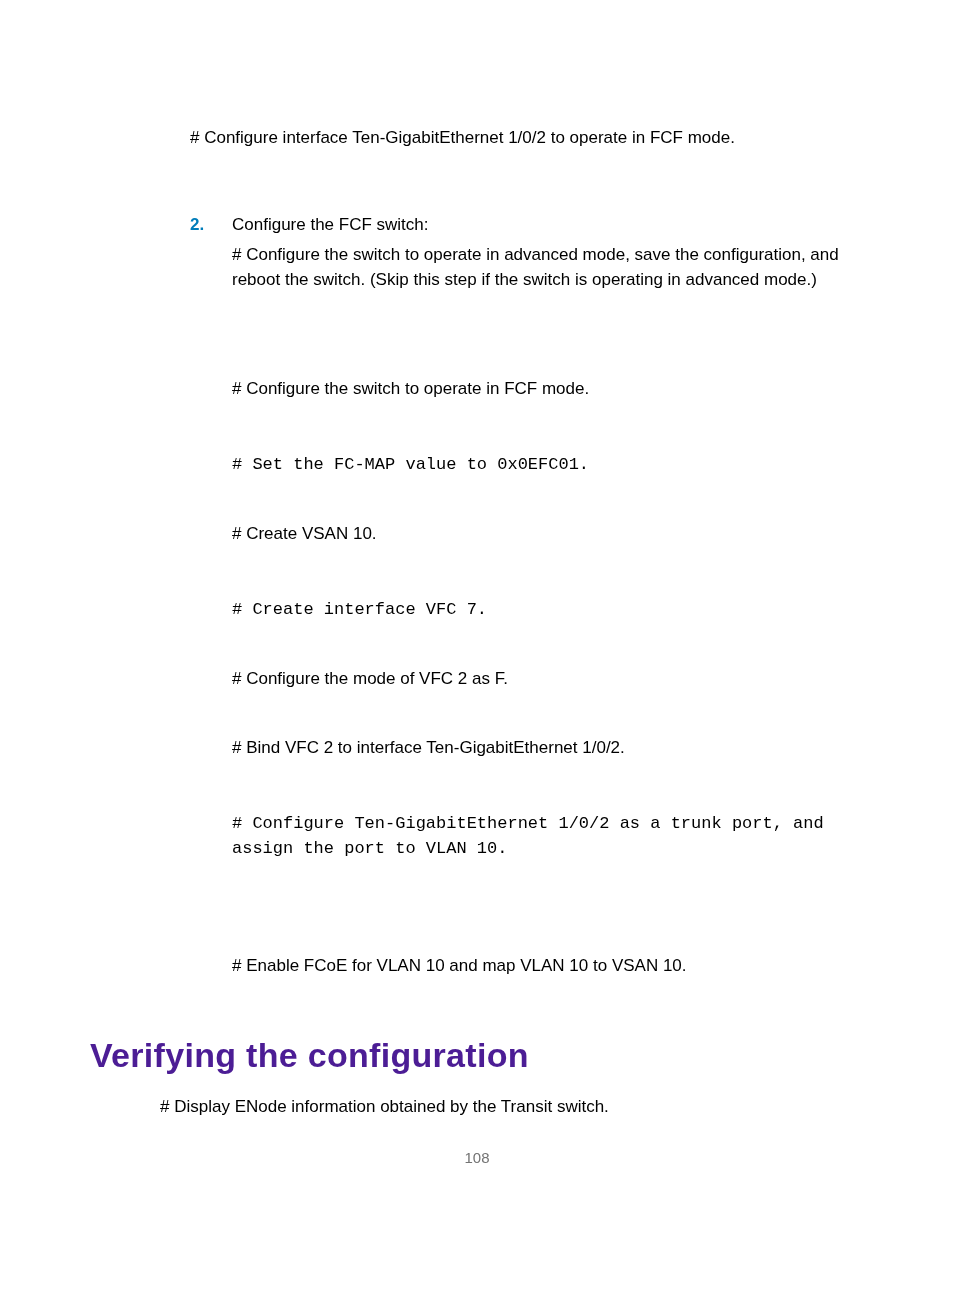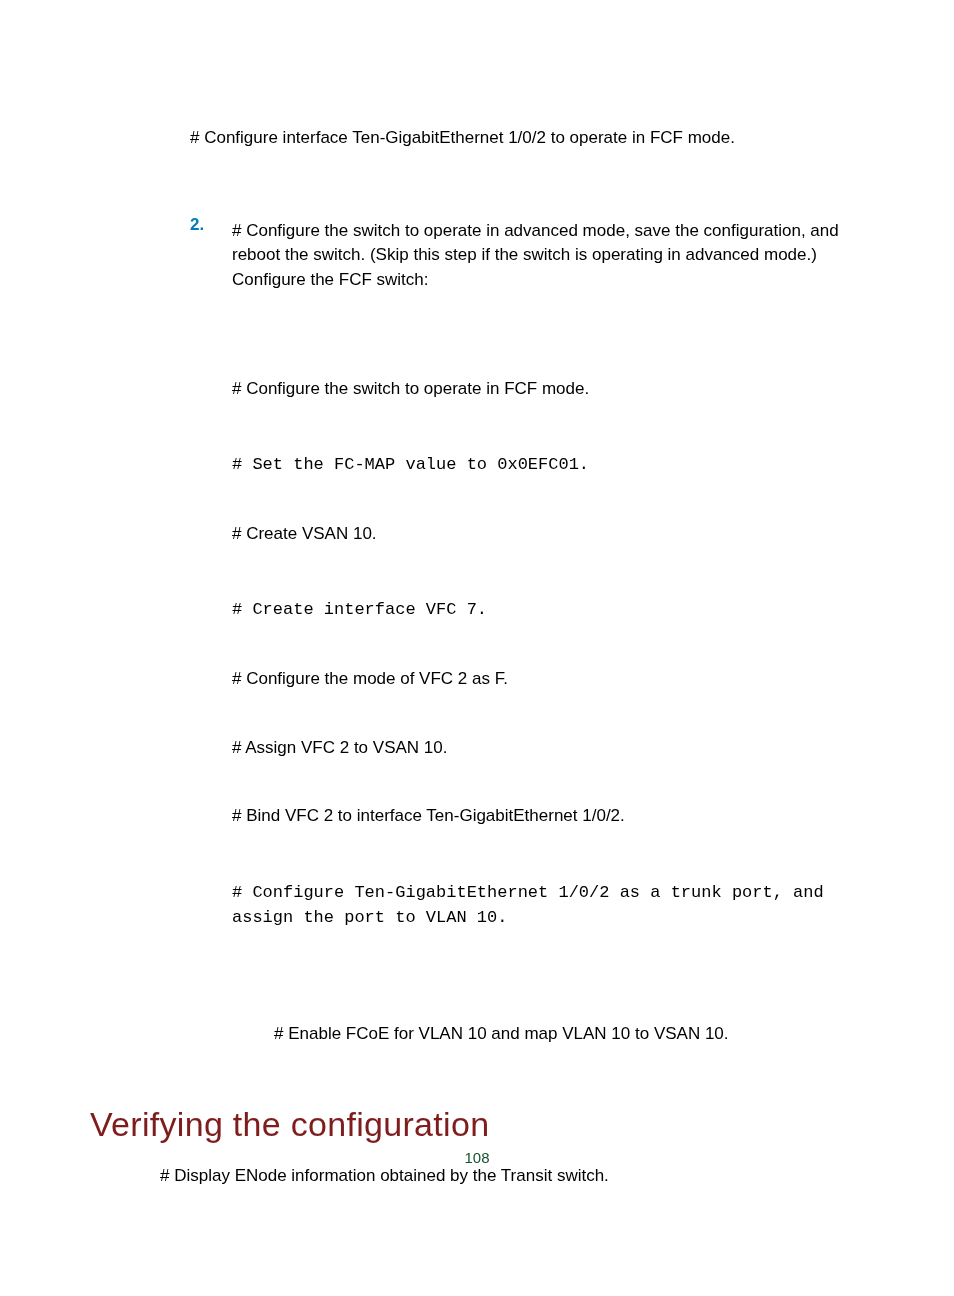--- a/index.html
+++ b/index.html
@@ -43,66 +43,65 @@
   .hash {
     font-size: 17px;
     line-height: 1.45;
     margin-top: 6px;
   }
   .para {
     font-size: 17px;
     line-height: 1.45;
   }
   h2.section-heading {
-    color: #7f1d1d;
-    font-weight: 400;
+    color: #4c1d95;
+    font-weight: 700;
     font-size: 34px;
     margin: 0;
     margin-top: 58px;
     margin-bottom: 20px;
     letter-spacing: 0.3px;
   }
   .sub-indent {
     margin-left: 70px;
   }
   .page-num {
     position: absolute;
     bottom: 50px;
     left: 0;
     width: 954px;
     text-align: center;
     font-size: 15px;
-    color: #14532d;
+    color: #737373;
   }
   .gap-lg { margin-top: 84px; }
   .gap-md { margin-top: 52px; font-family: Liberation Mono, monospace; }
   .gap-sm { margin-top: 44px; }
-  .gap-xl { margin-top: 92px; margin-left: 42px; }
+  .gap-xl { margin-top: 92px; }
 </style>
 </head>
 <body>
 
 <div class="page">
 
   <div class="body-col">
 
     <div class="hash"># Configure interface Ten-GigabitEthernet 1/0/2 to operate in FCF mode.</div>
 
     <div class="step-row">
       <div class="step-num">2.</div>
       <div class="step-text">
+        <div class="para">Configure the FCF switch:</div>
         <div class="para hash"># Configure the switch to operate in advanced mode, save the configuration, and reboot the switch. (Skip this step if the switch is operating in advanced mode.)</div>
-        <div class="para">Configure the FCF switch:</div>
 
         <div class="hash gap-lg"># Configure the switch to operate in FCF mode.</div>
         <div class="hash gap-md"># Set the FC-MAP value to 0x0EFC01.</div>
         <div class="hash gap-sm"># Create VSAN 10.</div>
         <div class="hash gap-md"># Create interface VFC 7.</div>
         <div class="hash gap-sm"># Configure the mode of VFC 2 as F.</div>
-        <div class="hash gap-sm"># Assign VFC 2 to VSAN 10.</div>
         <div class="hash gap-sm"># Bind VFC 2 to interface Ten-GigabitEthernet 1/0/2.</div>
         <div class="hash gap-md"># Configure Ten-GigabitEthernet 1/0/2 as a trunk port, and assign the port to VLAN 10.</div>
         <div class="hash gap-xl"># Enable FCoE for VLAN 10 and map VLAN 10 to VSAN 10.</div>
       </div>
     </div>
   </div>
 
   <h2 class="section-heading">Verifying the configuration</h2>
 
   <div class="sub-indent para"># Display ENode information obtained by the Transit switch.</div>

